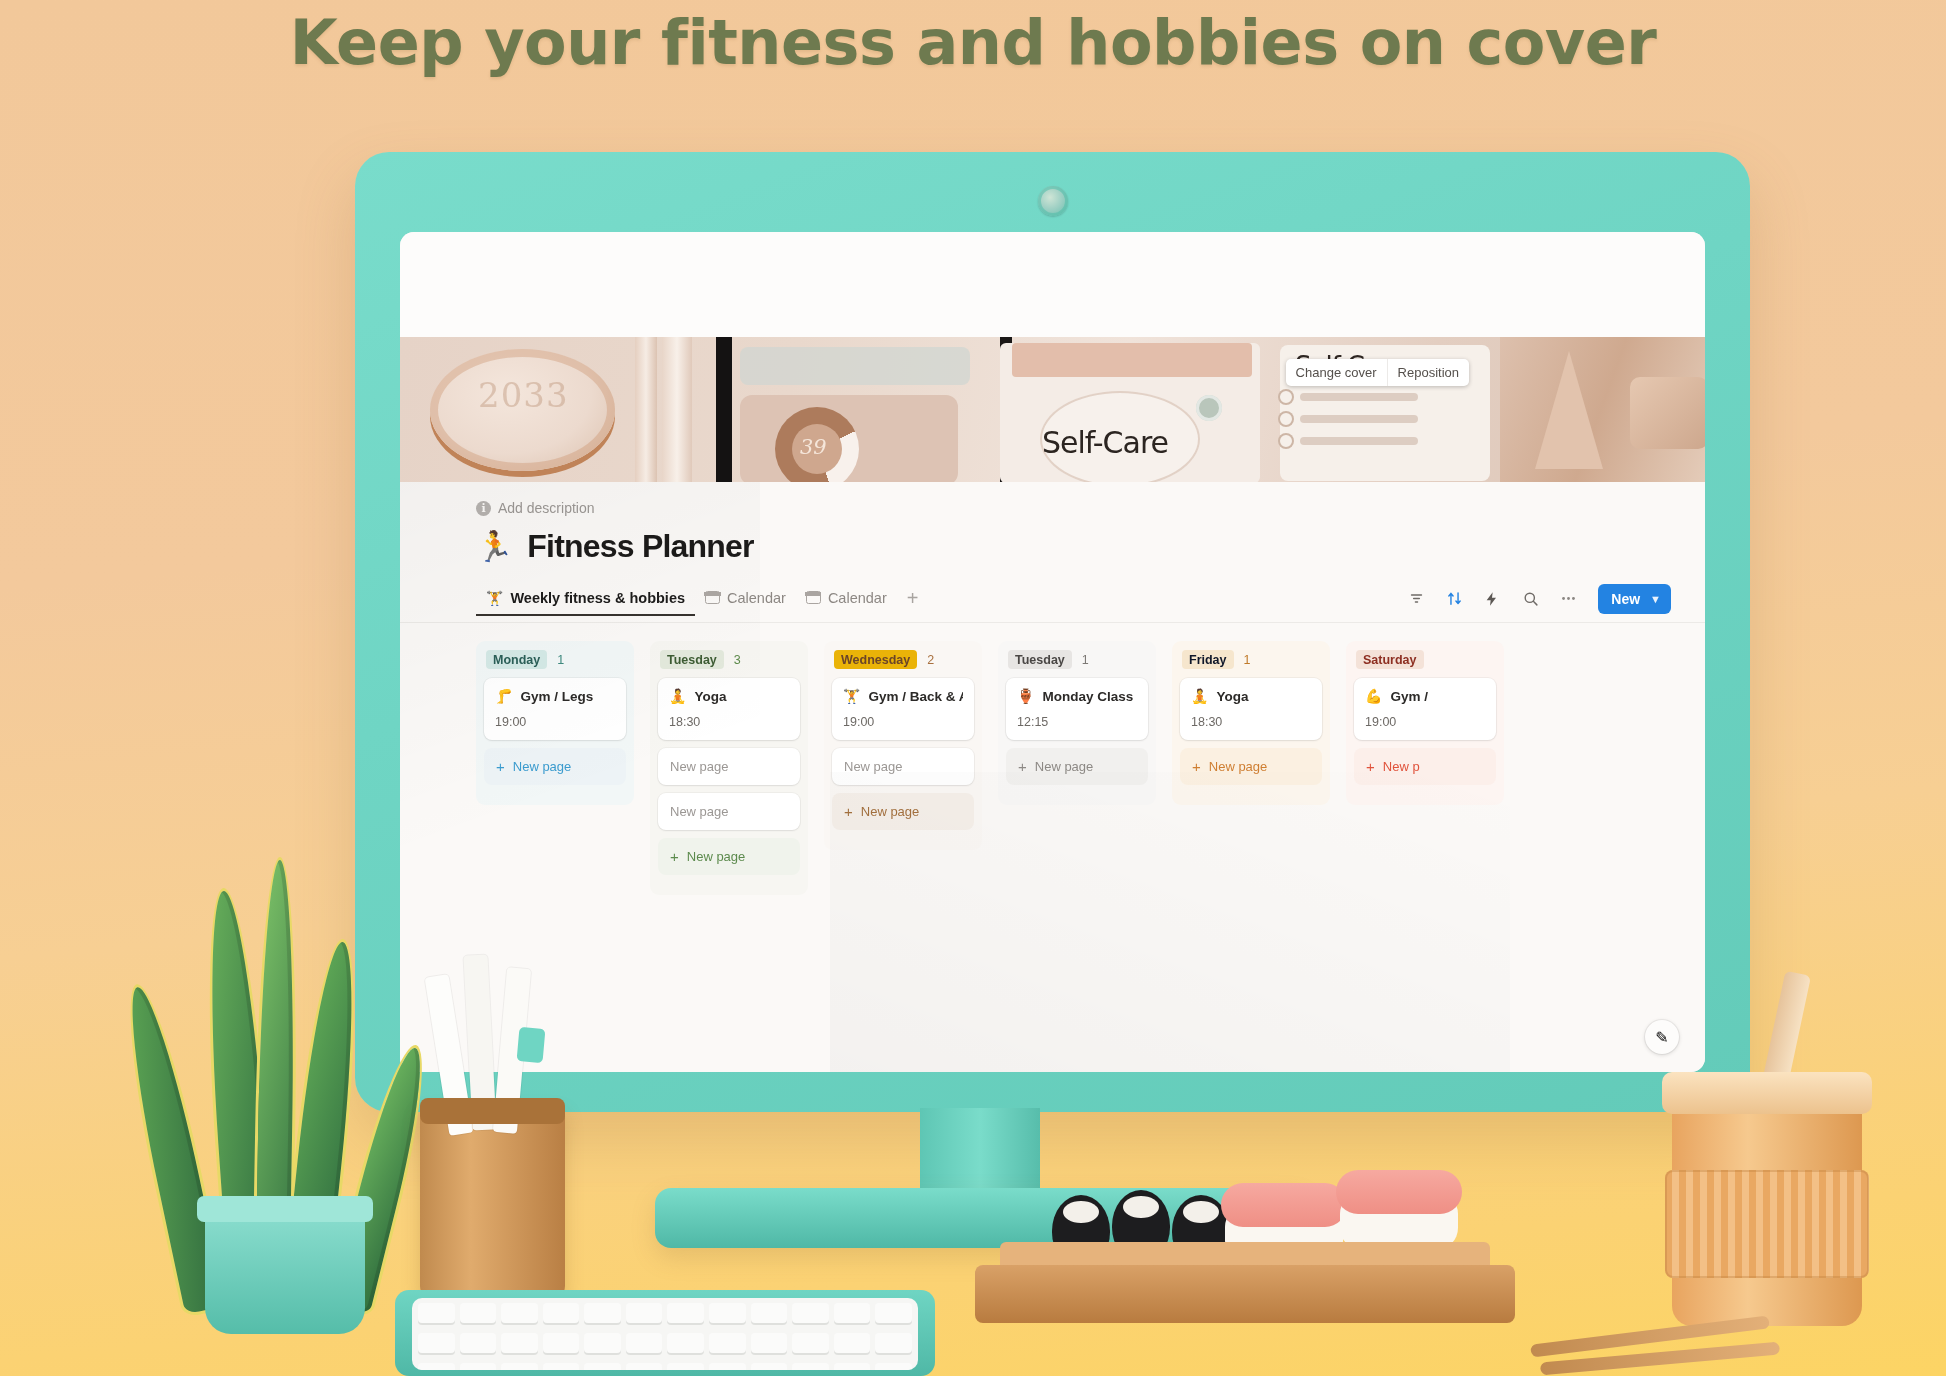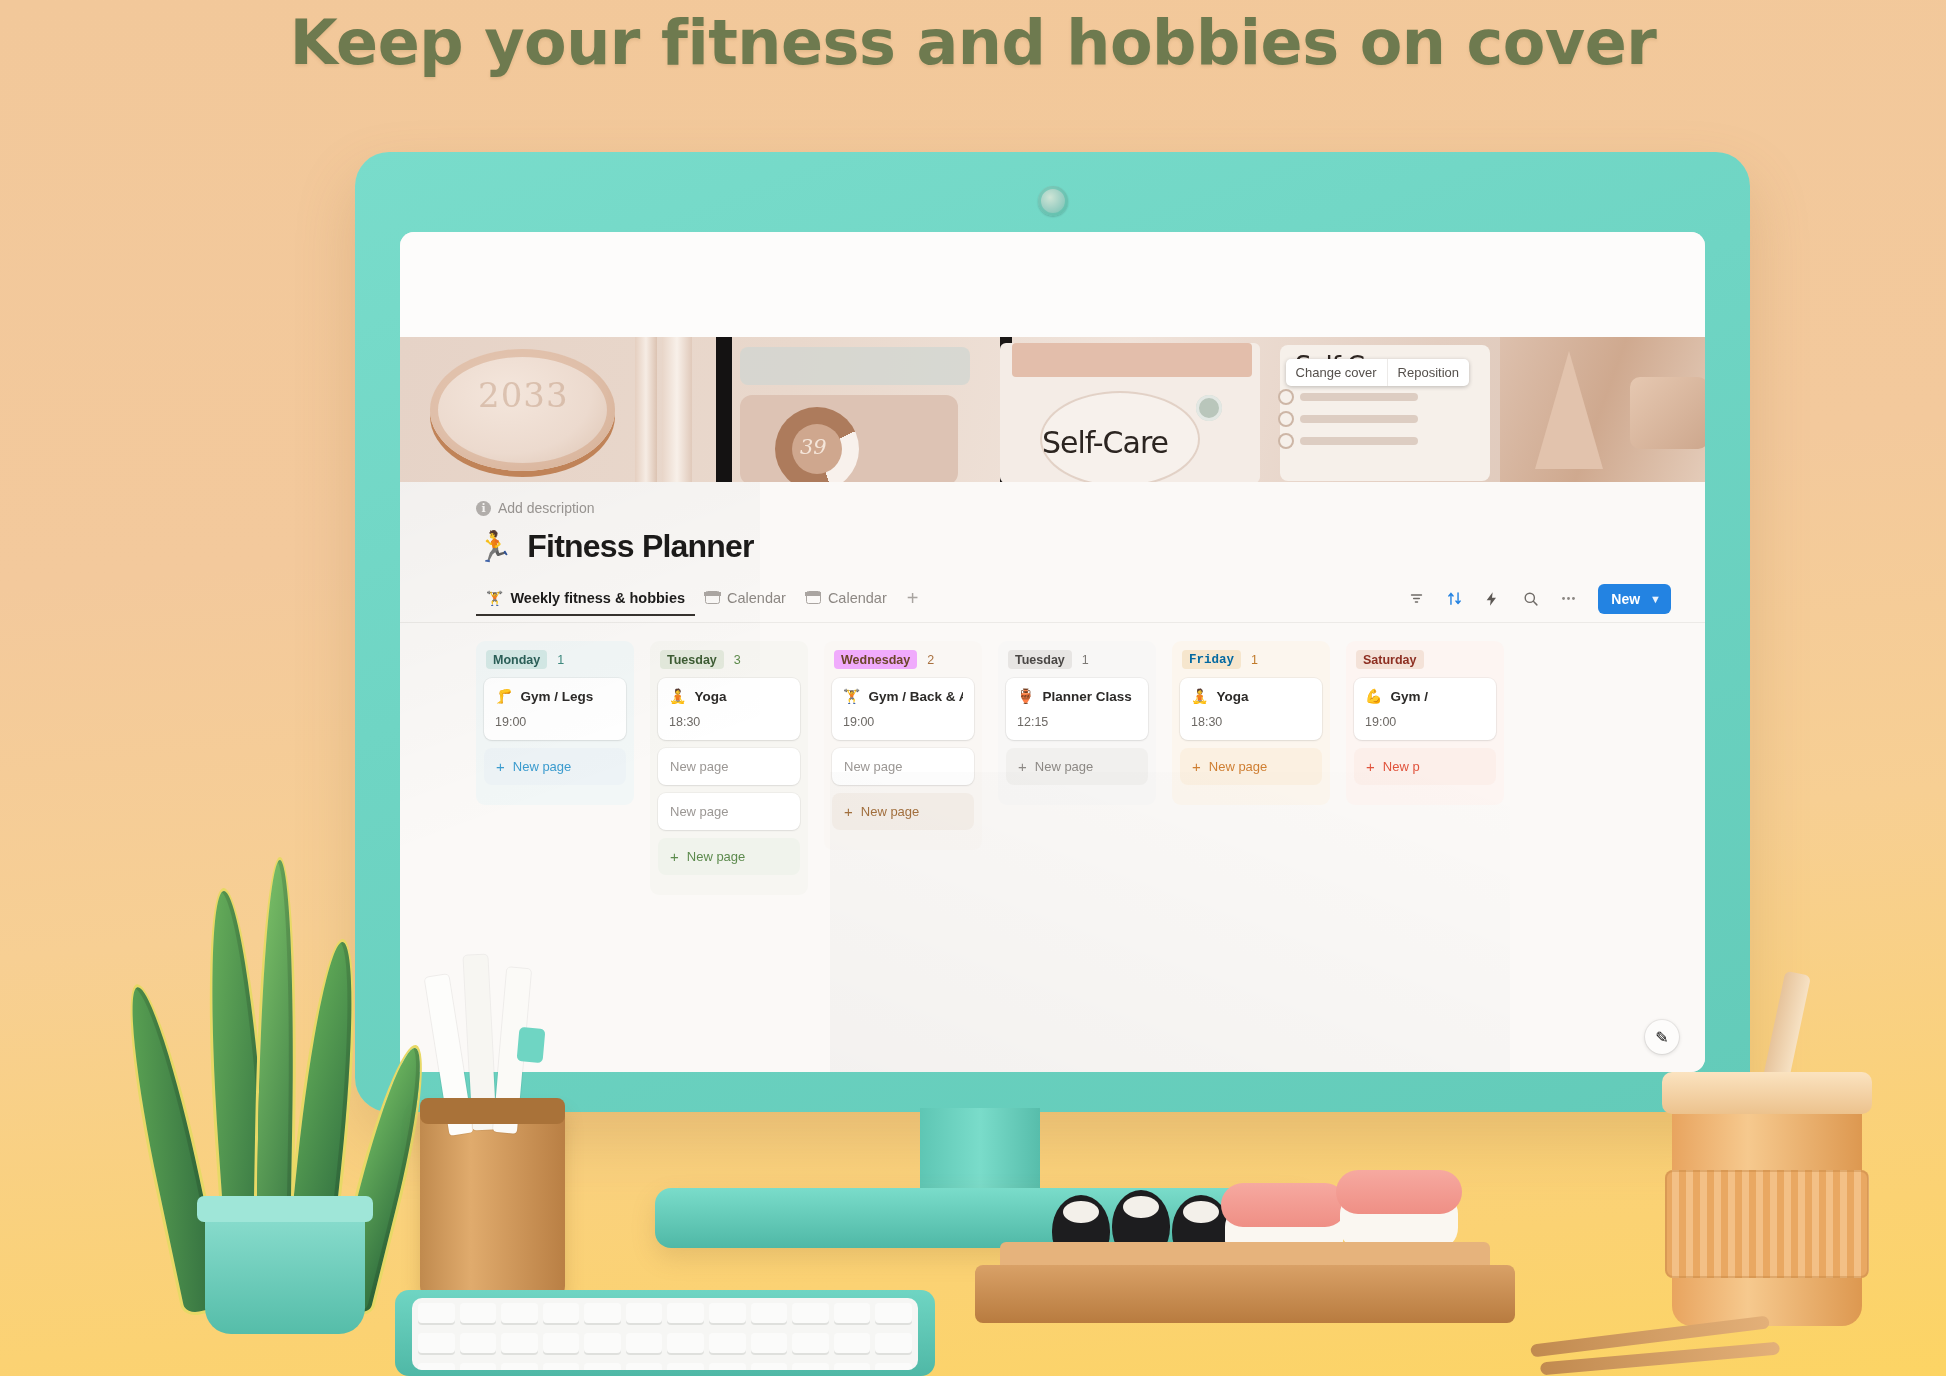--- a/index.html
+++ b/index.html
@@ -356,21 +356,21 @@
             <div class="np empty">
               <span>New page</span>
             </div>
             <div class="np add" style="background: rgb(240, 243, 236); color: rgb(92, 138, 77);">
               <span class="plus">+</span>
               <span>New page</span>
             </div>
           </div>
           <div class="col" style="background: rgb(250, 247, 244);">
             <div class="col-head">
-              <span class="chip" style="background: #f0abfc; color: rgb(107, 69, 41);">Wednesday</span>
+              <span class="chip" style="background: #eab308; color: rgb(107, 69, 41);">Wednesday</span>
               <span class="count" style="color: rgb(168, 112, 63);">2</span>
             </div>
             <div class="card">
               <div class="card-title">
                 <span class="card-emoji">🏋️</span>
                 <span>Gym / Back &amp; Abs</span>
               </div>
               <div class="card-time">19:00</div>
             </div>
             <div class="np empty">
@@ -382,32 +382,32 @@
             </div>
           </div>
           <div class="col" style="background: rgb(248, 247, 246);">
             <div class="col-head">
               <span class="chip" style="background: rgb(231, 229, 227); color: rgb(74, 71, 69);">Tuesday</span>
               <span class="count" style="color: rgb(125, 121, 117);">1</span>
             </div>
             <div class="card">
               <div class="card-title">
                 <span class="card-emoji">🏺</span>
-                <span>Planner Class</span>
+                <span>Monday Class</span>
               </div>
               <div class="card-time">12:15</div>
             </div>
             <div class="np add" style="background: rgb(241, 240, 238); color: rgb(141, 137, 133);">
               <span class="plus">+</span>
               <span>New page</span>
             </div>
           </div>
           <div class="col" style="background: rgb(252, 246, 238);">
             <div class="col-head">
-              <span class="chip" style="background: rgb(246, 230, 205); color: #0369a1; font-family: Liberation Mono, monospace;">Friday</span>
+              <span class="chip" style="background: rgb(246, 230, 205); color: #0f172a;">Friday</span>
               <span class="count" style="color: rgb(192, 122, 42);">1</span>
             </div>
             <div class="card">
               <div class="card-title">
                 <span class="card-emoji">🧘</span>
                 <span>Yoga</span>
               </div>
               <div class="card-time">18:30</div>
             </div>
             <div class="np add" style="background: rgb(251, 240, 225); color: rgb(207, 127, 51);">

